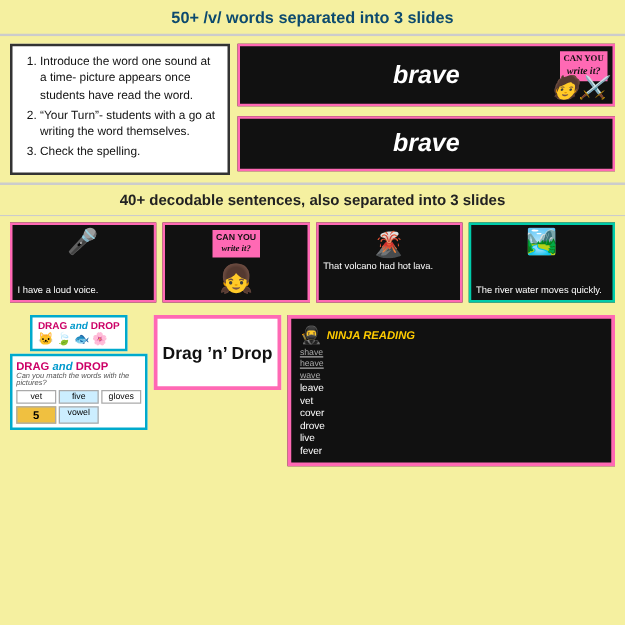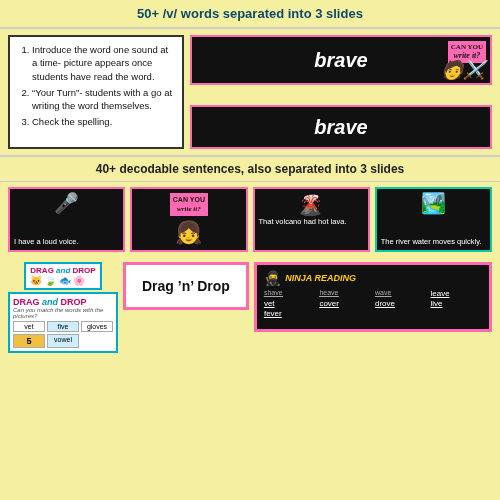--- a/index.html
+++ b/index.html
@@ -45,21 +45,21 @@
     .instructions-box ol {
       padding-left: 14px;
     }
     .instructions-box li {
       margin-bottom: 3px;
     }
 
     .slides-group {
       display: flex;
       flex-direction: column;
-      gap: 20px;
+      gap: 8px;
       flex: 1;
     }
 
     .slide-brave-1 {
       background: #111;
       color: white;
       font-size: 20px;
       font-weight: bold;
       font-style: italic;
       display: flex;
@@ -272,27 +272,27 @@
       gap: 2px;
       font-size: 10px;
     }
 
     .drag-n-drop-box {
       background: white;
       border: 3px solid #ff69b4;
       display: flex;
       align-items: center;
       justify-content: center;
-      padding: 8px 16px;
+      padding: 8px 4px;
       font-size: 14px;
       font-weight: bold;
       color: #111;
       text-align: center;
       flex: 0 0 auto;
-      height: 48px;
+      height: 60px;
       min-width: 90px;
     }
 
     .ninja-reading-card {
       background: #111;
       border: 3px solid #ff69b4;
       color: white;
       padding: 5px 7px;
       flex: 1;
       min-height: 70px;
@@ -305,25 +305,24 @@
     }
     .nr-icon { font-size: 14px; }
     .nr-title {
       color: #ffcc00;
       font-weight: bold;
       font-size: 9px;
       font-style: italic;
     }
     .nr-grid {
       display: grid;
-      grid-template-columns: 1fr 1fr 1fr 1fr;
+      grid-template-columns: 1fr;
       gap: 1px 4px;
       font-size: 8px;
       color: white;
-      text-decoration: underline;
     }
     .nr-grid-header {
       font-size: 7px;
       color: #aaa;
       text-decoration: underline;
       margin-bottom: 1px;
     }
 
     .fluency-label {
       font-size: 8px;

